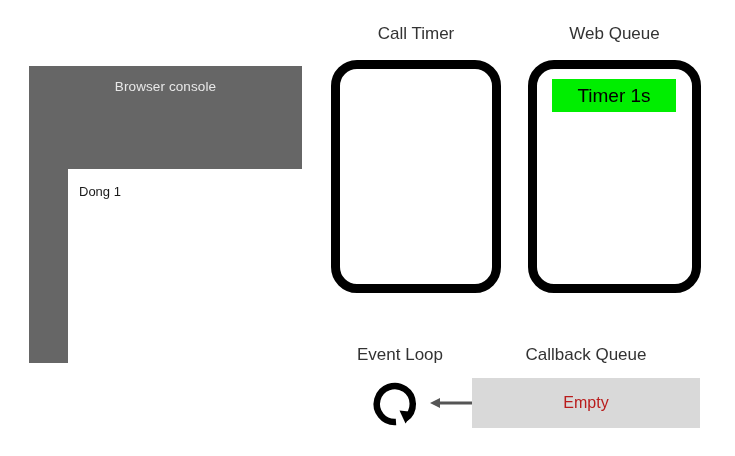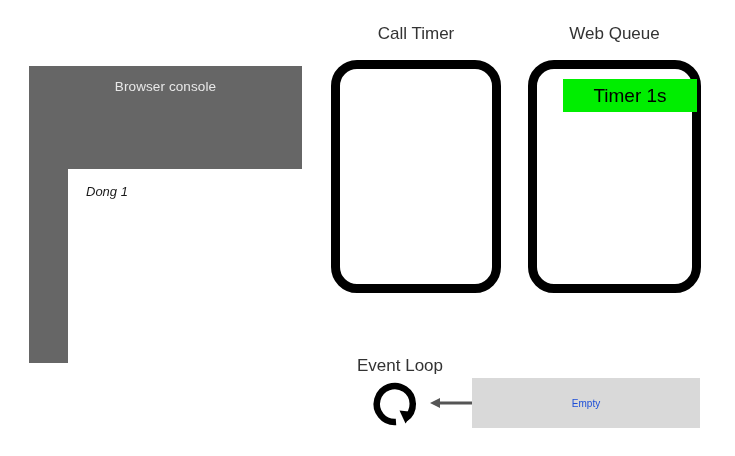--- a/index.html
+++ b/index.html
@@ -47,26 +47,25 @@
     position: absolute;
     left: 39px;
     top: 103px;
     width: 251px;
     height: 249px;
     background: #ffffff;
     box-sizing: border-box;
   }
   .console-line {
     position: absolute;
-    left: 18px;
+    left: 11px;
     top: 15px;
     font-size: 13px;
     color: #1a1a1a;
     white-space: nowrap;
-    font-style: italic;
   }
 
   
   .panel-title {
     position: absolute;
     text-align: center;
     font-size: 17px;
     color: #333333;
     white-space: nowrap;
   }
@@ -79,35 +78,35 @@
   }
 
   #call-stack-title { left: 331px; top: 24px; width: 170px; }
   #call-stack-box   { left: 331px; top: 60px; width: 170px; height: 233px; }
 
   #web-apis-title { left: 528px; top: 24px; width: 173px; }
   #web-apis-box   { left: 528px; top: 60px; width: 173px; height: 233px; }
 
   .timer-task {
     position: absolute;
-    left: 26px;
+    left: 15px;
     top: 10px;
-    width: 134px;
+    width: 124px;
     height: 33px;
     background: #00ee00;
     color: #000000;
     font-size: 19px;
     display: flex;
     align-items: center;
     justify-content: center;
     box-sizing: border-box;
   }
 
   
-  #event-loop-title { left: 340px; top: 356px; width: 120px; }
+  #event-loop-title { left: 340px; top: 345px; width: 120px; }
   .event-loop-icon {
     position: absolute;
     left: 370px;
     top: 378px;
     width: 52px;
     height: 52px;
   }
 
   
   .flow-arrow {
@@ -126,22 +125,22 @@
     top: 378px;
     width: 228px;
     height: 50px;
     background: #d9d9d9;
     display: flex;
     align-items: center;
     justify-content: center;
     box-sizing: border-box;
   }
   .queue-label {
-    font-size: 10px;
-    color: #1d4ed8;
+    font-size: 16px;
+    color: #b91c1c;
   }
 </style>
 </head>
 <body>
 
 <div class="stage">
 
   <div class="console-panel">
     <div class="console-title">Browser console</div>
     <div class="console-screen">
@@ -166,17 +165,18 @@
     </svg>
   </div>
 
   <div class="flow-arrow">
     <svg viewBox="0 0 46 20" width="46" height="20" aria-hidden="true">
       <line x1="45" y1="10" x2="10" y2="10" stroke="#555555" stroke-width="3.2"></line>
       <path d="M 2 10 L 12 5 L 12 15 Z" fill="#555555"></path>
     </svg>
   </div>
 
+  <div class="panel-title" id="callback-queue-title">Callback Queue</div>
   <div class="queue-box">
     <span class="queue-label">Empty</span>
   </div>
 
 </div>
 
 </body></html>

